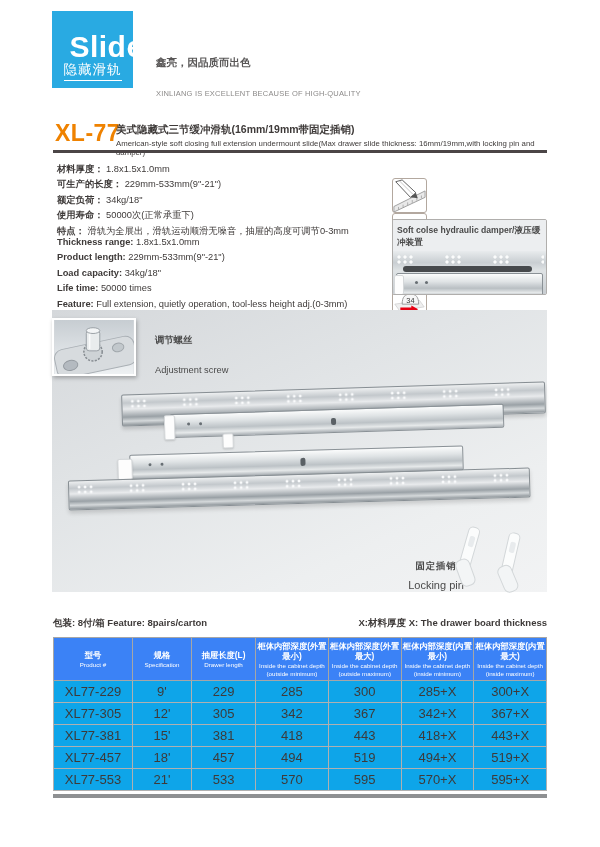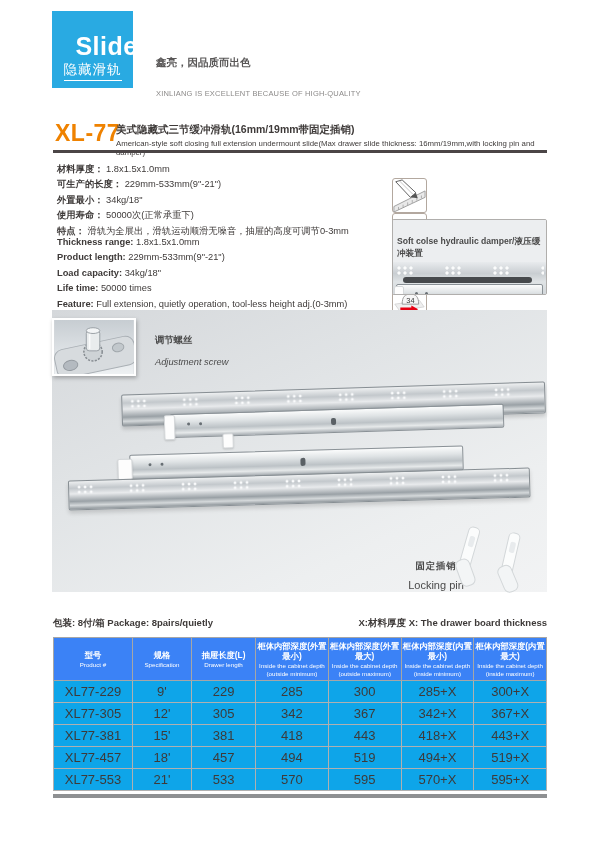--- a/index.html
+++ b/index.html
@@ -2,21 +2,21 @@
 <html><head>
 <meta charset="utf-8">
 <style>
   html,body{margin:0;padding:0;background:#fff;}
   #page{position:relative;width:600px;height:847px;background:#fff;overflow:hidden;
         font-family:"Liberation Sans","DejaVu Sans",sans-serif;color:#3e3a39;}
 
   
   .logo{position:absolute;left:52px;top:11px;width:81px;height:77px;background:#29aae2;
         display:flex;flex-direction:column;align-items:center;justify-content:flex-end;padding-bottom:7px;box-sizing:border-box;}
-  .logo-title{color:#fff;font-weight:bold;font-size:25px;line-height:25px;letter-spacing:0.5px;margin-left:28px;}
+  .logo-title{color:#fff;font-weight:bold;font-size:30px;line-height:25px;letter-spacing:0.5px;margin-left:28px;}
   .logo-sub{color:#fff;font-size:13.5px;letter-spacing:1px;border-bottom:1.5px solid #fff;padding-bottom:1px;margin-top:2px;}
   .tagline{position:absolute;left:156px;top:56px;}
   .tagline-zh{font-size:10.5px;font-weight:bold;color:#595757;}
   .tagline-en{font-size:7.5px;color:#8c8a89;margin-top:19px;letter-spacing:0.2px;}
 
   
   .model{position:absolute;left:55px;top:120px;font-size:23px;font-weight:bold;color:#ef8200;letter-spacing:0.5px;}
   .title-text{position:absolute;left:116px;top:123px;width:440px;}
   .title-zh{font-size:10.5px;font-weight:bold;color:#3e3a39;}
   .title-en{font-size:7.8px;color:#3e3a39;margin-top:2px;}
@@ -30,21 +30,21 @@
   .spec-label{font-weight:bold;}
 
   
   .icon-row{position:absolute;left:392px;top:178px;width:155px;display:flex;justify-content:space-between;flex-direction:column;}
   .icon-box{width:35px;height:35px;border:1px solid #b3a89f;border-radius:3px;background:#fff;box-sizing:border-box;}
   .icon-box svg{width:100%;height:100%;}
 
   
   .damper-box{position:absolute;left:392px;top:219px;width:155px;height:76px;border:1px solid #b0aeac;
               border-radius:2px;background:#f2f3f4;box-sizing:border-box;overflow:hidden;}
-  .damper-title{font-size:8.6px;font-weight:bold;color:#4a4a4a;padding:16px 3px 2px 4px;background:#eceef0;}
+  .damper-title{font-size:8.6px;font-weight:bold;color:#4a4a4a;padding:5px 3px 2px 4px;background:#eceef0;}
   .damper-photo{position:relative;height:58px;background:linear-gradient(180deg,#e8ebed 0%,#c9ced2 20%,#dfe3e5 34%,#b9bfc4 100%);}
   .damper-dots{position:absolute;top:2px;left:2px;right:2px;height:12px;
       background-image:radial-gradient(circle at 4px 4px,#fbfcfc 1.4px,rgba(0,0,0,0) 1.8px),
                        radial-gradient(circle at 10px 4px,#fbfcfc 1.4px,rgba(0,0,0,0) 1.8px),
                        radial-gradient(circle at 16px 4px,#fbfcfc 1.4px,rgba(0,0,0,0) 1.8px),
                        radial-gradient(circle at 4px 9px,#fbfcfc 1.4px,rgba(0,0,0,0) 1.8px),
                        radial-gradient(circle at 10px 9px,#fbfcfc 1.4px,rgba(0,0,0,0) 1.8px),
                        radial-gradient(circle at 16px 9px,#fbfcfc 1.4px,rgba(0,0,0,0) 1.8px);
       background-size:48px 13px;}
   .damper-slot{position:absolute;left:10px;right:14px;top:15px;height:6px;background:#46494c;border-radius:3px;}
@@ -55,21 +55,21 @@
   .rivet{position:absolute;width:3px;height:3px;border-radius:50%;background:#686f74;}
 
   
   .panel{position:absolute;left:52px;top:310px;width:495px;height:282px;
          background:linear-gradient(155deg,#d5d8db 0%,#e1e4e6 38%,#edeff0 75%,#f2f3f4 100%);}
   .screw-box{position:absolute;left:0px;top:8px;width:84px;height:58px;border:2px solid #fff;
              box-shadow:1px 2px 4px rgba(0,0,0,0.28);box-sizing:border-box;}
   .screw-box svg{display:block;width:100%;height:100%;}
   .adj-label{position:absolute;left:103px;top:24px;font-size:9.3px;color:#4a4a4a;}
   .adj-label .zh{font-weight:bold;}
-  .adj-label .en{margin-top:10px;font-style:italic;}
+  .adj-label .en{margin-top:18px;}
 
   .rail-assembly{position:absolute;}
   #rail-upper{left:70px;top:78px;width:424px;height:64px;transform:rotate(-1.8deg);}
   #rail-lower{left:16px;top:140px;width:462px;height:62px;transform:rotate(-1.6deg);}
   .rail-outer{position:absolute;border:1px solid #878e93;border-radius:2px;box-shadow:0 3px 4px rgba(0,0,0,0.15);
       background:linear-gradient(180deg,#eef0f1 0%,#c3c8cc 25%,#e8eaec 45%,#9aa1a6 72%,#d4d8da 86%,#8e959a 100%);}
   .rail-perf{position:absolute;top:2px;left:6px;right:6px;height:13px;
       background-image:radial-gradient(circle at 4px 4px,#fafbfc 1.3px,rgba(0,0,0,0) 1.7px),
                        radial-gradient(circle at 10px 4px,#fafbfc 1.3px,rgba(0,0,0,0) 1.7px),
                        radial-gradient(circle at 16px 4px,#fafbfc 1.3px,rgba(0,0,0,0) 1.7px),
@@ -118,21 +118,21 @@
   <div class="model">XL-77</div>
   <div class="title-text">
     <div class="title-zh">美式隐藏式三节缓冲滑轨(16mm/19mm带固定插销)</div>
     <div class="title-en">American-style soft closing full extension undermount slide(Max drawer slide thickness: 16mm/19mm,with locking pin and damper)</div>
   </div>
   <div class="rule"></div>
 
   <div class="specs" id="specs-zh">
       <div class="spec-line"><span class="spec-label">材料厚度：</span><span> 1.8x1.5x1.0mm</span></div>
       <div class="spec-line"><span class="spec-label">可生产的长度：</span><span> 229mm-533mm(9"-21")</span></div>
-      <div class="spec-line"><span class="spec-label">外置最小：</span><span> 34kg/18"</span></div>
+      <div class="spec-line"><span class="spec-label">额定负荷：</span><span> 34kg/18"</span></div>
       <div class="spec-line"><span class="spec-label">使用寿命：</span><span> 50000次(正常承重下)</span></div>
       <div class="spec-line"><span class="spec-label">特点：</span><span> 滑轨为全展出，滑轨运动顺滑无噪音，抽屉的高度可调节0-3mm</span></div>
     </div>
   <div class="specs" id="specs-en">
       <div class="spec-line"><span class="spec-label">Thickness range:</span><span> 1.8x1.5x1.0mm</span></div>
       <div class="spec-line"><span class="spec-label">Product length:</span><span> 229mm-533mm(9"-21")</span></div>
       <div class="spec-line"><span class="spec-label">Load capacity:</span><span> 34kg/18"</span></div>
       <div class="spec-line"><span class="spec-label">Life time:</span><span> 50000 times</span></div>
       <div class="spec-line"><span class="spec-label">Feature:</span><span> Full extension, quietly operation, tool-less height adj.(0-3mm)</span></div>
     </div>
@@ -257,21 +257,21 @@
       </g>
       <g transform="translate(62,8) rotate(13)">
         <rect x="0" y="0" width="11" height="42" rx="4.5" fill="#fbfcfc" stroke="#d3d7d9" stroke-width="1"></rect>
         <rect x="3" y="9" width="5.5" height="11" rx="2" fill="#e8ebed"></rect>
         <rect x="-3" y="34" width="14" height="27" rx="5.5" transform="rotate(-36 4 40)" fill="#f3f5f6" stroke="#d3d7d9" stroke-width="1"></rect>
       </g>
     </svg>
   </div>
 
   <div class="pkg-line">
-    <span>包装: 8付/箱  Package: 8pairs/quietly</span>
+    <span>包装: 8付/箱  Feature: 8pairs/carton</span>
     <span class="pkg-note">X:材料厚度 X: The drawer board thickness</span>
   </div>
 
   <table class="spec-table">
     <colgroup>
       <col class="c1">
         <col class="c2">
         <col class="c3">
         <col>
         <col>

